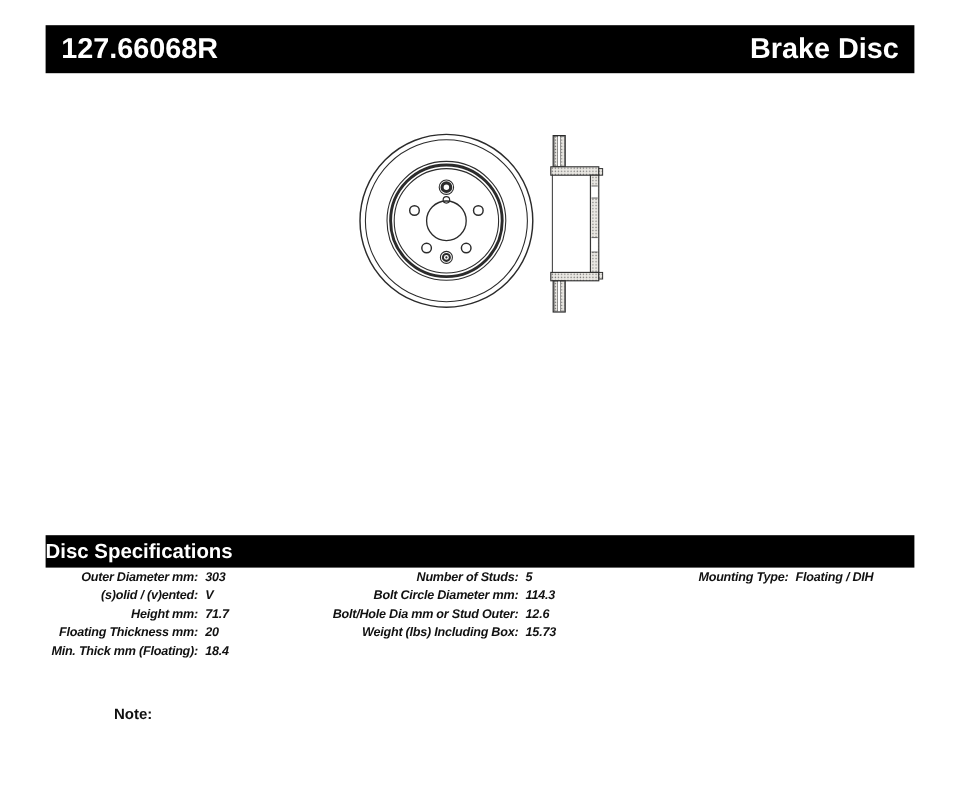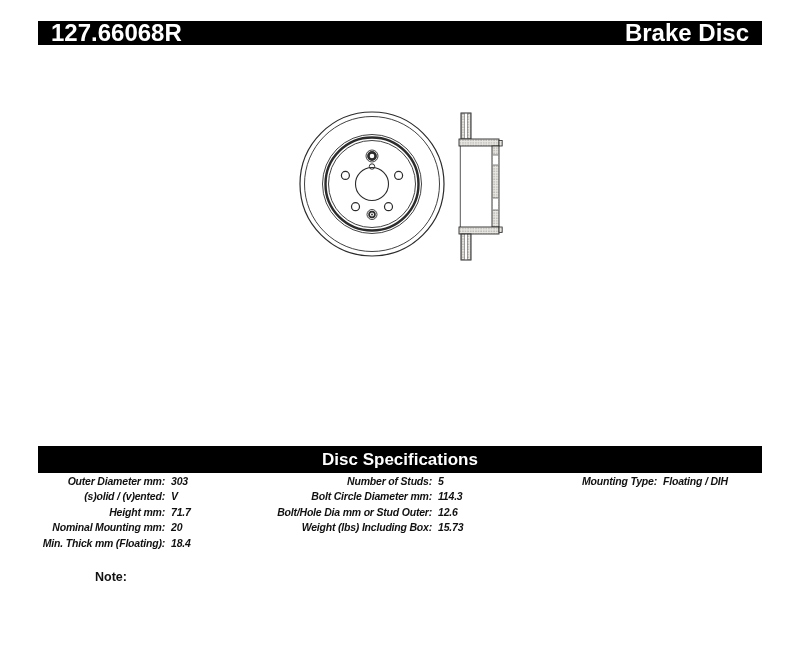--- a/index.html
+++ b/index.html
@@ -1,33 +1,33 @@
 <!DOCTYPE html>
 <html><head>
 <meta charset="utf-8">
 <style>
   html,body{margin:0;padding:0;background:#fff;}
   .page{position:relative;width:800px;height:655px;background:#ffffff;overflow:hidden;
         font-family:"Liberation Sans","DejaVu Sans",sans-serif;}
   .bar{position:absolute;left:38px;width:724px;background:#000;color:#fff;font-weight:bold;
        box-sizing:border-box;}
-  .header-bar{top:21px;height:24px;display:flex;justify-content:space-between;align-items:center;
+  .header-bar{top:21px;height:40px;display:flex;justify-content:space-between;align-items:center;
        padding:0 13px;font-size:24px;letter-spacing:0;}
-  .section-bar{top:446px;height:27px;display:flex;justify-content:center;align-items:center;
+  .section-bar{top:446px;height:27px;display:flex;align-items:center;
        font-size:17px;}
   .drawing-svg{position:absolute;left:280px;top:95px;}
   .spec-col{position:absolute;top:474px;font-size:10.5px;font-weight:bold;color:#111;
        letter-spacing:-0.2px;font-style:italic;}
   .spec-row{display:flex;line-height:15.4px;white-space:nowrap;}
   .spec-label{display:inline-block;text-align:right;}
   .spec-value{margin-left:6px;}
   .col1{left:30px}  .col1 .spec-label{width:135px}
   .col2{left:250px} .col2 .spec-label{width:182px}
   .col3{left:540px} .col3 .spec-label{width:117px}
-  .note{position:absolute;left:95px;top:570px;font-size:12.5px;font-weight:bold;color:#111;}
+  .note{position:absolute;left:95px;top:588px;font-size:12.5px;font-weight:bold;color:#111;}
 </style>
 </head>
 <body>
 
 <div class="page">
 
   <div class="bar header-bar">
     <span>127.66068R</span>
     <span>Brake Disc</span>
   </div>
@@ -99,21 +99,21 @@
       </div>
       <div class="spec-row">
         <span class="spec-label">(s)olid / (v)ented:</span>
         <span class="spec-value">V</span>
       </div>
       <div class="spec-row">
         <span class="spec-label">Height mm:</span>
         <span class="spec-value">71.7</span>
       </div>
       <div class="spec-row">
-        <span class="spec-label">Nominal Mounting mm:</span>
+        <span class="spec-label">Floating Thickness mm:</span>
         <span class="spec-value">20</span>
       </div>
       <div class="spec-row">
         <span class="spec-label">Min. Thick mm (Floating):</span>
         <span class="spec-value">18.4</span>
       </div>
     </div>
   <div class="spec-col col2">
       <div class="spec-row">
         <span class="spec-label">Number of Studs:</span>

